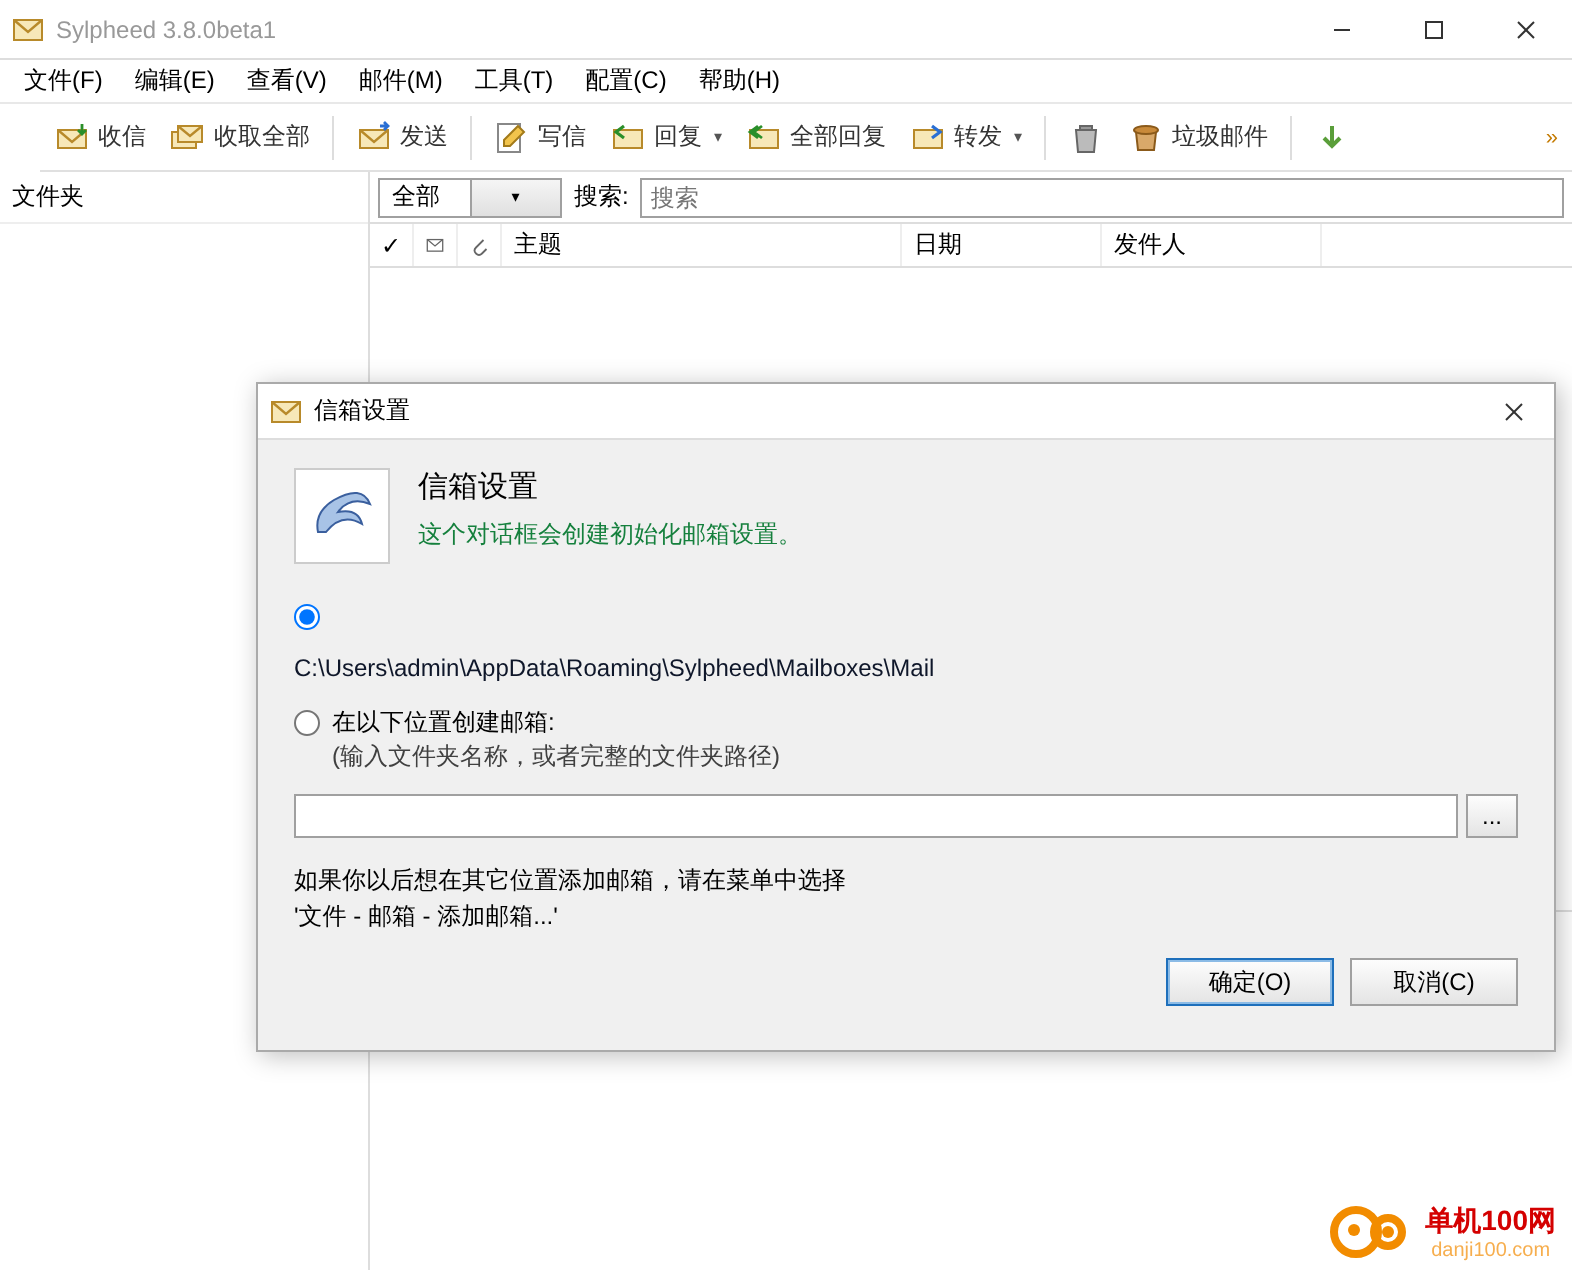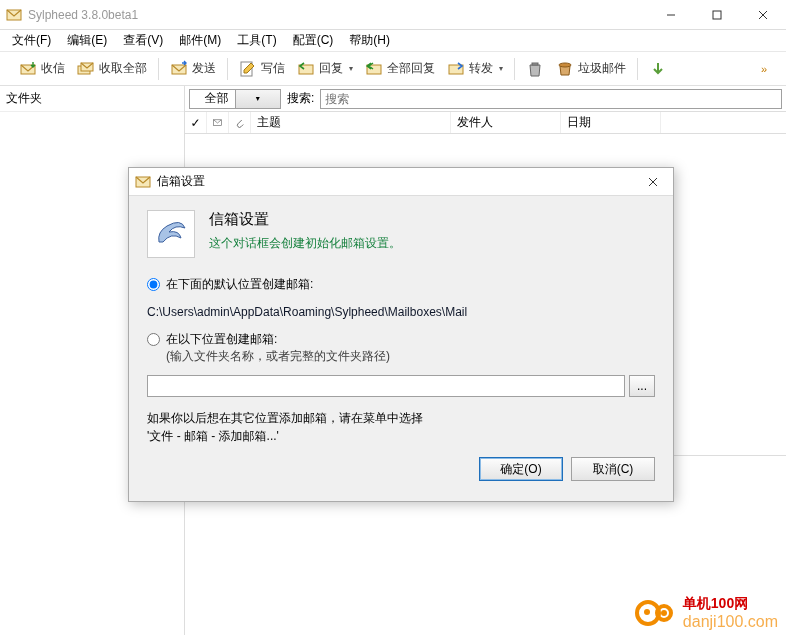--- a/index.html
+++ b/index.html
@@ -10,49 +10,49 @@
 .titlebar .ico { width: 16px; height: 16px; margin-right: 6px; display: inline-flex; align-items: center; justify-content: center; }
 .titlebar .title { color: #999; flex: 1; }
 .winbtns { display: flex; height: 100%; }
 .winbtn { width: 46px; display: flex; align-items: center; justify-content: center; color: #555; }
 
 
 .menubar { height: 22px; background: #fff; display: flex; align-items: center; padding: 0 4px; border-bottom: 1px solid #e8e8e8; }
 .menuitem { padding: 2px 8px; color: #000; }
 
 
-.toolbar { height: 34px; background: #fff; display: flex; align-items: center; padding: 0 14px; border-bottom: 1px solid #e0e0e0; gap: 2px; }
+.toolbar { height: 34px; background: #fff; display: flex; align-items: center; padding: 0 2px; border-bottom: 1px solid #e0e0e0; gap: 2px; margin-left: 20px; }
 .tbtn { display: flex; align-items: center; padding: 3px 4px; gap: 4px; border: 1px solid transparent; color: #333; }
 .tsep { width: 1px; height: 22px; background: #ddd; margin: 0 4px; }
 .tico { width: 18px; height: 18px; display: inline-flex; align-items: center; justify-content: center; }
 .chev { color: #555; font-size: 8px; margin-left: 2px; }
 .toolbar .spacer { flex: 1; }
 
 
 .main { display: flex; height: calc(100% - 86px); }
 .sidebar { width: 185px; border-right: 1px solid #ddd; background: #fff; }
 .sidebar-head { padding: 4px 6px; border-bottom: 1px solid #eee; }
 .content { flex: 1; display: flex; flex-direction: column; }
 
 
 .filterrow { height: 26px; display: flex; align-items: center; padding: 0 4px; gap: 6px; border-bottom: 1px solid #ddd; }
 .combo { display: flex; align-items: center; border: 1px solid #a0a0a0; background: #fff; height: 20px; width: 92px; }
-.combo span { padding: 0 6px; flex: 1; text-align: right; }
+.combo span { padding: 0 6px; flex: 1; }
 .combo .drop { width: 16px; height: 18px; background: linear-gradient(#f5f5f5,#e0e0e0); border-left: 1px solid #a0a0a0; display: flex; align-items: center; justify-content: center; font-size: 8px; }
 .searchlabel { color: #000; }
 .searchinput { flex: 1; height: 20px; border: 1px solid #a0a0a0; padding: 0 4px; color: #888; background: #fff; }
 
 
 .listhead { height: 22px; display: flex; align-items: center; border-bottom: 1px solid #ddd; background: #fff; }
 .lcol { padding: 0 6px; border-right: 1px solid #eee; display: flex; align-items: center; gap: 3px; height: 100%; }
 .listbody { flex: 1; background: #fff; position: relative; }
 .msgview { height: 180px; border-top: 1px solid #ddd; background: #fff; }
 
 
-.dialog { position: absolute; left: 128px; top: 167px; width: 546px; height: 335px; background: #f0f0f0; border: 1px solid #aaa; box-shadow: 2px 2px 12px rgba(0,0,0,0.25); display: flex; flex-direction: column; }
+.dialog { position: absolute; left: 128px; top: 191px; width: 650px; height: 335px; background: #f0f0f0; border: 1px solid #aaa; box-shadow: 2px 2px 12px rgba(0,0,0,0.25); display: flex; flex-direction: column; }
 .dlg-titlebar { height: 28px; background: #fff; display: flex; align-items: center; padding-left: 6px; border-bottom: 1px solid #ddd; }
 .dlg-titlebar .ico { width: 16px; height: 16px; margin-right: 6px; }
 .dlg-titlebar .t { flex: 1; color: #000; font-size: 12px; }
 .dlg-close { width: 40px; height: 100%; display: flex; align-items: center; justify-content: center; color: #333; }
 .dlg-body { flex: 1; padding: 14px 18px 10px 18px; display: flex; flex-direction: column; }
 .dlg-head { display: flex; gap: 14px; margin-bottom: 18px; }
 .dlg-icon { width: 48px; height: 48px; border: 1px solid #ccc; background: #fff; display: flex; align-items: center; justify-content: center; }
 .dlg-heading { font-size: 15px; font-weight: 400; margin-bottom: 6px; color: #000; }
 .dlg-sub { color: #15803d; }
 .radiorow { display: flex; align-items: flex-start; gap: 6px; margin-bottom: 6px; }
@@ -68,21 +68,21 @@
 .dlg-btn.default { border-color: #1e6fbb; box-shadow: 0 0 0 1px #8bbbe6 inset; margin-left: 21px; }
 
 
 .brand { position: absolute; right: 8px; bottom: 4px; display: flex; align-items: center; gap: 6px; }
 .brand-logo { width: 42px; height: 30px; position: relative; }
 .circ { position: absolute; border-radius: 50%; }
 .c1 { width: 26px; height: 26px; border: 4px solid #f28c00; left: 0; top: 2px; }
 .c2 { width: 18px; height: 18px; border: 4px solid #f28c00; left: 20px; top: 6px; }
 .dot { width: 6px; height: 6px; background: #f28c00; border-radius: 50%; position: absolute; }
 .brand-txt .l1 { color: #d40000; font-weight: bold; font-size: 14px; }
-.brand-txt .l2 { color: #f59a22; font-size: 16px; opacity: .8; text-align: center; }
+.brand-txt .l2 { color: #f59a22; font-size: 10px; opacity: .8; text-align: center; }
 
 
 .svg-env { fill: none; stroke: #b88a2a; stroke-width: 1.2; }
 .svg-env2 { fill: #f7e8b8; stroke: #b88a2a; }
 </style>
 </head>
 <body>
 
 <div class="titlebar">
   <span class="ico">
@@ -249,25 +249,25 @@
           </svg>
       </div>
       <div class="lcol" style="width:22px;justify-content:center">
         <svg width="12" height="14" viewBox="0 0 12 14">
             <path d="M9 3 L4 8 Q2 10 4 12 Q6 14 8 12 L11 9" fill="none" stroke="#666" stroke-width="1.2"></path>
           </svg>
       </div>
       <div class="lcol" style="flex:0 0 200px">
           <span>主题</span>
         </div>
+      <div class="lcol" style="flex:0 0 100px">
+          <span>日期</span>
+        </div>
       <div class="lcol" style="flex:0 0 110px">
           <span>发件人</span>
-        </div>
-      <div class="lcol" style="flex:0 0 100px">
-          <span>日期</span>
         </div>
     </div>
     <div class="listbody"></div>
     <div class="msgview"></div>
   </div>
 </div>
 
 <div class="dialog">
   <div class="dlg-titlebar">
     <span class="ico">
@@ -292,21 +292,20 @@
           </svg>
       </div>
       <div>
         <div class="dlg-heading">信箱设置</div>
         <div class="dlg-sub">这个对话框会创建初始化邮箱设置。</div>
       </div>
     </div>
 
     <label class="radiorow">
       <input type="radio" name="loc" checked="" style="">
-      <span>在下面的默认位置创建邮箱:</span>
     </label>
     <div class="pathtext">C:\Users\admin\AppData\Roaming\Sylpheed\Mailboxes\Mail</div>
 
     <label class="radiorow">
       <input type="radio" name="loc" style="">
       <span>
         <span>在以下位置创建邮箱:</span><br>
         <span class="sub">(输入文件夹名称，或者完整的文件夹路径)</span>
       </span>
     </label>

